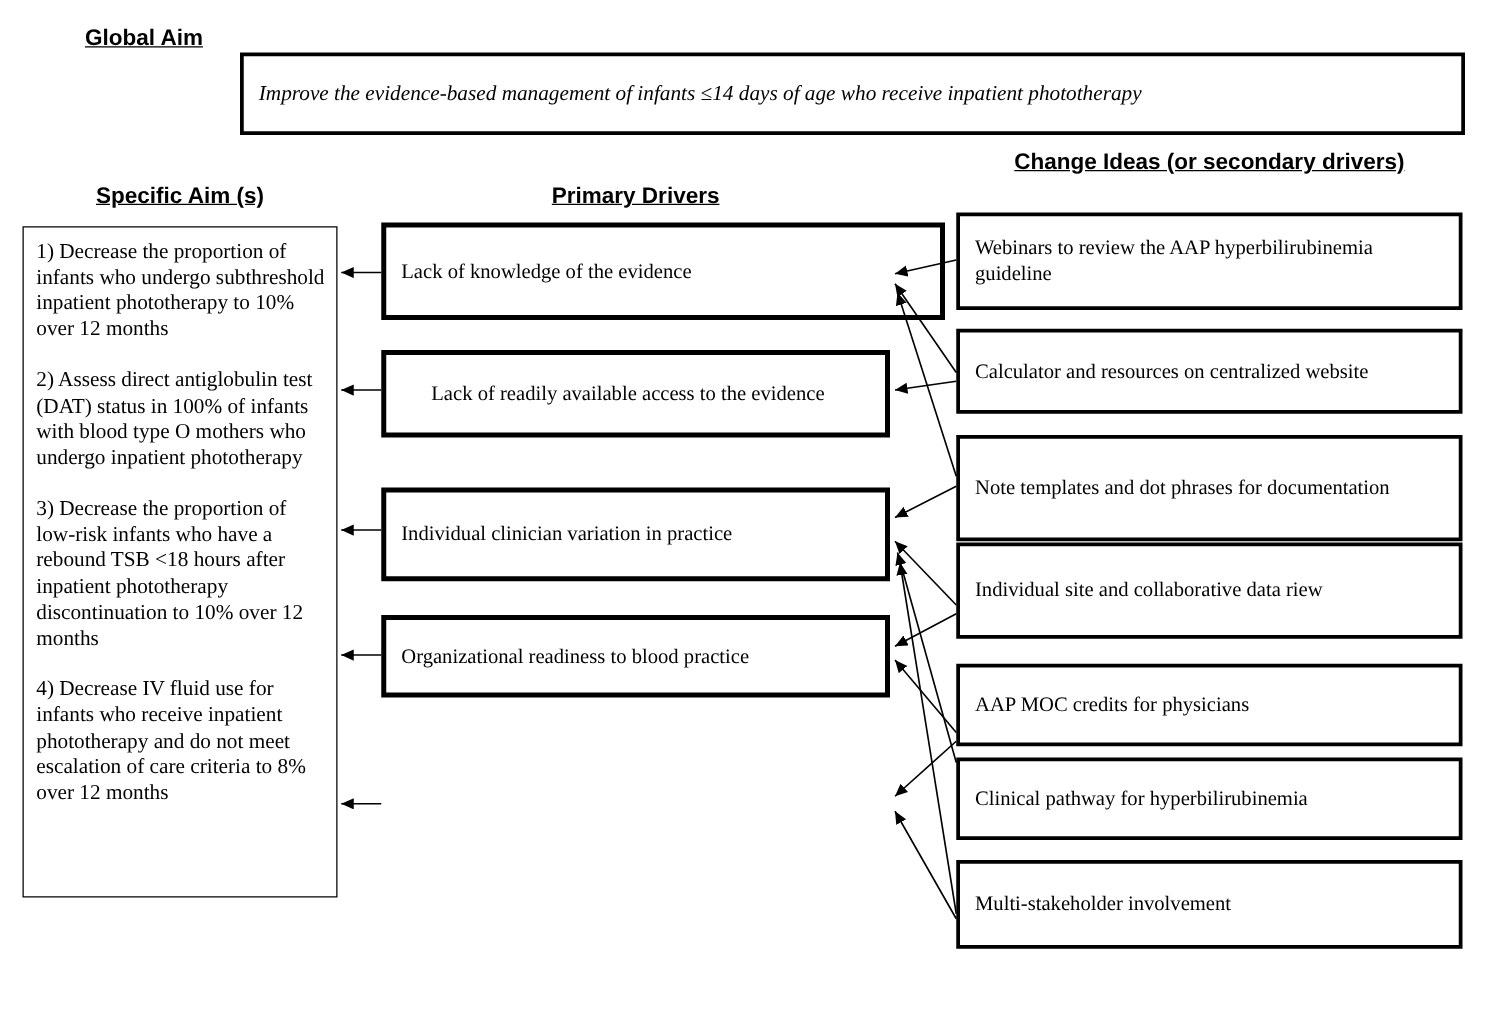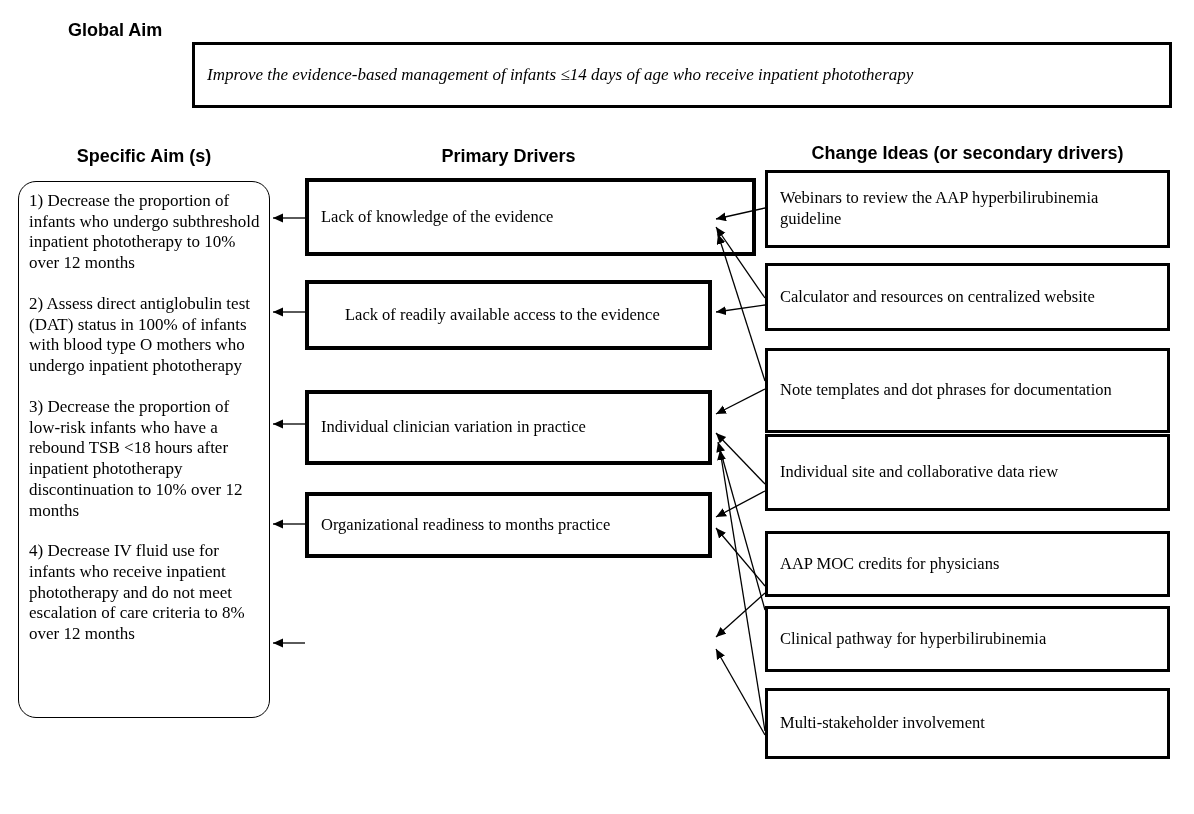--- a/index.html
+++ b/index.html
@@ -2,21 +2,21 @@
 <html><head>
 <meta charset="utf-8">
 <style>
   html,body { margin:0; padding:0; background:#fff; }
   #canvas {
     position:relative; width:1194px; height:814px; background:#ffffff;
     overflow:hidden; font-family:"Liberation Serif", serif; color:#000;
   }
   .header {
     position:absolute; font-family:"Liberation Sans", sans-serif;
-    font-weight:bold; font-size:18px;
+    font-weight:bold; text-decoration:underline; font-size:18px;
     text-align:center; white-space:nowrap;
   }
   .box {
     position:absolute; background:#fff; border:3.5px solid #000;
     display:flex; align-items:center; box-sizing:border-box;
     font-size:16.5px; line-height:1.25; padding:0 12px;
   }
   .aims-box {
     position:absolute; background:#fff; border:1.5px solid #000;
     box-sizing:border-box; font-size:17px; line-height:1.22;
@@ -32,44 +32,44 @@
   #connector-layer line { stroke:#000; stroke-width:1.3; }
 </style>
 </head>
 <body>
 
 <div id="canvas">
 
   <div class="header" style="left:68px; top:20px;">Global Aim</div>
   <div class="header" style="left:18px; top:146px; width:252px;">Specific Aim (s)</div>
   <div class="header" style="left:305px; top:146px; width:407px;text-align:center;">Primary Drivers</div>
-  <div class="header" style="left:765px; top:143px; width:405px;">Change Ideas (or secondary drivers)</div>
+  <div class="header" style="left:765px; top:119px; width:405px;">Change Ideas (or secondary drivers)</div>
 
   <div class="box global-box" style="left:192px; top:42px; width:980px; height:66px; border-width:3px;">
     <span>Improve the evidence-based management of infants ≤14 days of age who receive inpatient phototherapy</span>
   </div>
 
-  <div class="aims-box" style="left:18px; top:181px; width:252px; height:537px;border-radius:18px;">
+  <div class="aims-box" style="left:18px; top:181px; width:252px; height:537px;">
     <p>1) Decrease the proportion of infants who undergo subthreshold inpatient phototherapy to 10% over 12 months</p>
     <p>2) Assess direct antiglobulin test (DAT) status in 100% of infants with blood type O mothers who undergo inpatient phototherapy</p>
     <p>3) Decrease the proportion of low-risk infants who have a rebound TSB &lt;18 hours after inpatient phototherapy discontinuation to 10% over 12 months</p>
     <p>4) Decrease IV fluid use for infants who receive inpatient phototherapy and do not meet escalation of care criteria to 8% over 12 months</p>
   </div>
 
   <div class="box" style="left:305px; top:178px; width:451px; height:78px; border-width:4px;">
     <span>Lack of knowledge of the evidence</span>
   </div>
   <div class="box" style="left:305px; top:280px; width:407px; height:70px; border-width:4px;padding-left:36px;">
     <span>Lack of readily available access to the evidence</span>
   </div>
   <div class="box" style="left:305px; top:390px; width:407px; height:75px; border-width:4px;">
     <span>Individual clinician variation in practice</span>
   </div>
   <div class="box" style="left:305px; top:492px; width:407px; height:66px; border-width:4px;">
-    <span>Organizational readiness to months practice</span>
+    <span>Organizational readiness to blood practice</span>
   </div>
 
   <div class="box" style="left:765px; top:170px; width:405px; height:78px;">
     <span>Webinars to review the AAP hyperbilirubinemia guideline</span>
   </div>
   <div class="box" style="left:765px; top:263px; width:405px; height:68px;">
     <span>Calculator and resources on centralized website</span>
   </div>
   <div class="box" style="left:765px; top:348px; width:405px; height:85px;">
     <span>Note templates and dot phrases for documentation</span>

